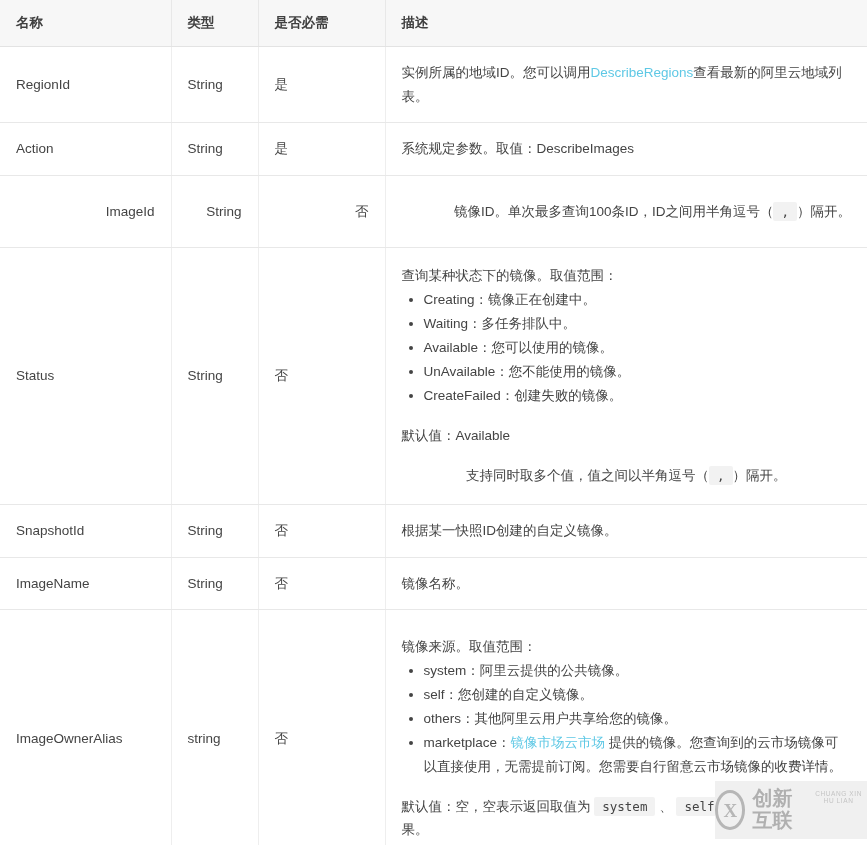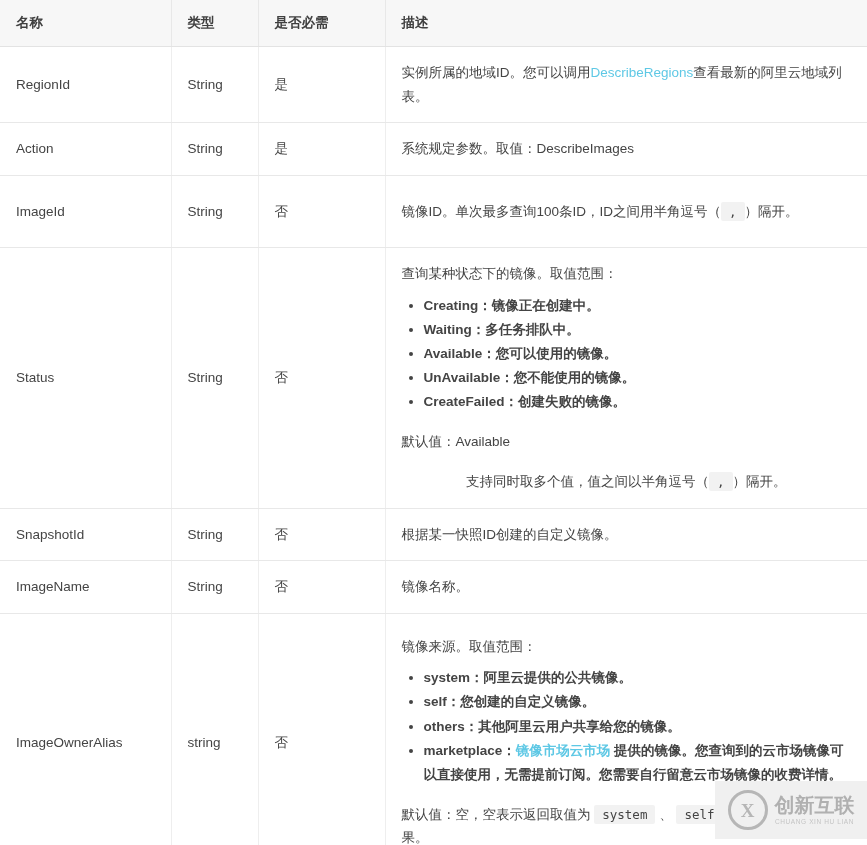--- a/index.html
+++ b/index.html
@@ -67,21 +67,21 @@
 
   .desc-cell ul {
     margin: 0;
     padding-left: 22px;
     list-style: disc;
   }
   .desc-cell ul li {
     line-height: 1.78;
     margin: 0;
   }
-  .desc-cell p + ul { margin-top: 8px; font-weight: bold; }
+  .desc-cell p + ul { margin-top: 0px; }
   .desc-cell ul + p { margin-top: 16px; }
 
   a.doclink {
     color: #5ec8e5;
     text-decoration: none;
   }
 
   code.inline-code {
     background: #f2f2f2;
     font-family: "DejaVu Sans Mono", "Liberation Mono", monospace;
@@ -112,21 +112,21 @@
     border: 3px solid #b6b6b6;
     display: flex;
     align-items: center;
     justify-content: center;
     color: #b6b6b6;
     font-size: 19px;
     font-weight: bold;
     line-height: 1;
     font-family: "Liberation Serif", serif;
   }
-  .wm-text { display: flex; flex-direction: column; }
+  .wm-text { display: flex; flex-direction: row; }
   .wm-cn {
     color: #b0b0b0;
     font-size: 20px;
     font-weight: bold;
     letter-spacing: 0px;
     line-height: 1.08;
   }
   .wm-en {
     color: #c4c4c4;
     font-size: 6.5px;
@@ -166,21 +166,21 @@
 
     <tr style="height:49px;">
       <td>Action</td>
       <td>String</td>
       <td>是</td>
       <td class="desc-cell">
         <p>系统规定参数。取值：DescribeImages</p>
       </td>
     </tr>
 
-    <tr style="height:72px;">
+    <tr style="height:72px;text-align:right;">
       <td>ImageId</td>
       <td>String</td>
       <td>否</td>
       <td class="desc-cell">
         <p><span>镜像ID。单次最多查询100条ID，ID之间用半角逗号（</span><code class="inline-code">,</code><span>）隔开。</span></p>
       </td>
     </tr>
 
     <tr style="height:257px;">
       <td>Status</td>

